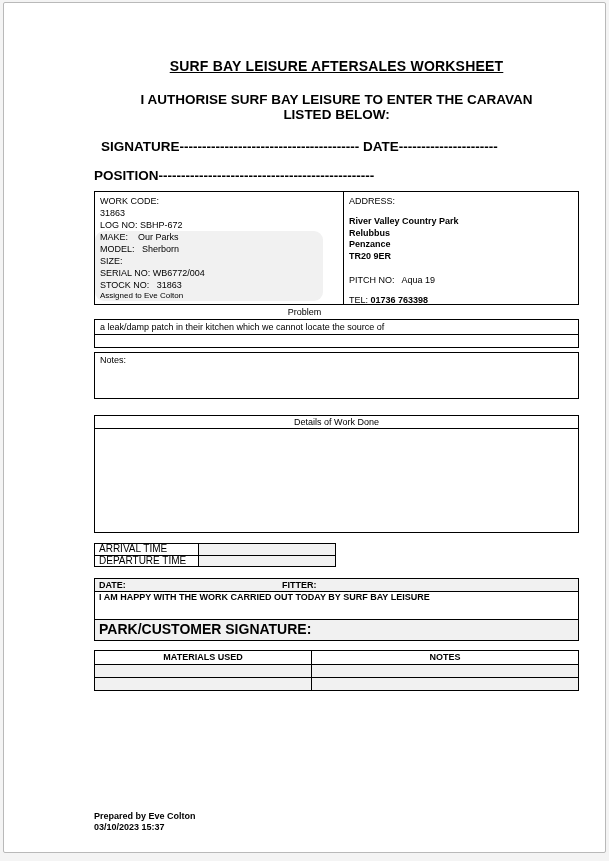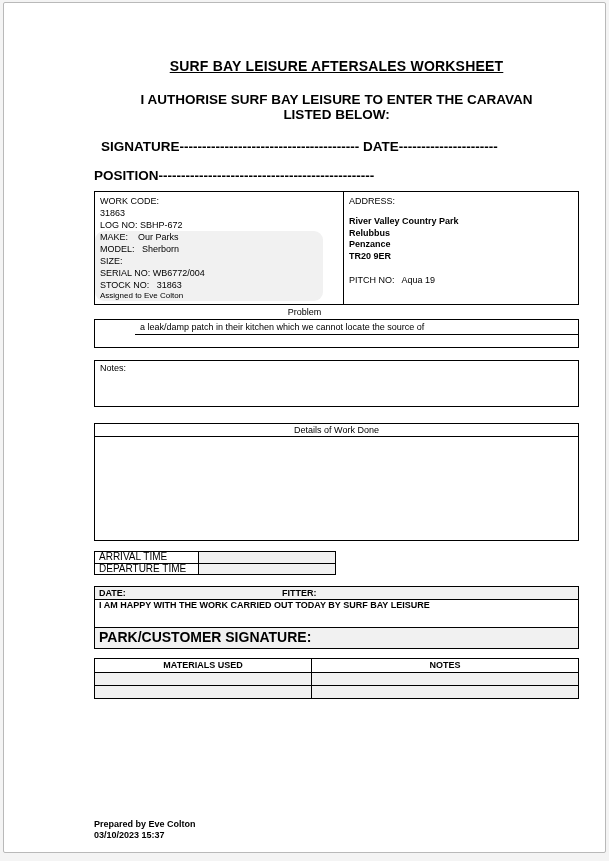--- a/index.html
+++ b/index.html
@@ -26,25 +26,25 @@
   .ib-right { flex:1; padding:3px 0 0 5px; }
   .ib-right .ib-line { padding-left:0; }
   .addr-bold { font-weight:bold; line-height:11.5px; white-space:pre; }
   .gap9  { height:9px; }
   .gap12 { height:12px; }
   .gap8  { height:8px; }
   .tel-bold { font-weight:bold; }
 
   .problem-label { margin-top:2px; text-align:center; padding-right:64px;
                    font-size:9px; line-height:11px; }
-  .problem-box { margin-top:1px; border:1px solid #000;padding-left:40px; }
+  .problem-box { margin-top:1px; border:1px solid #000; }
   .pb-row1 { height:15px; border-bottom:1px solid #000; padding:2px 0 0 5px;
              font-size:9px; }
   .pb-row2 { height:12px; }
-  .notes-box { margin-top:12px; border:1px solid #000; height:47px;
+  .notes-box { margin-top:4px; border:1px solid #000; height:47px;
                padding:2px 0 4px 5px; font-size:9px; }
 
   .work-box { margin-top:16px; border:1px solid #000; }
   .wb-header { height:13px; border-bottom:1px solid #000; text-align:center;
                font-size:9px; line-height:12px; }
   .wb-body { height:103px; }
 
   .times { margin-top:10px; width:242px; border:1px solid #000; font-size:10px; }
   .t-row { display:flex; height:11px; }
   .t-row + .t-row { border-top:1px solid #000; }
@@ -105,20 +105,21 @@
       <div class="ib-right">
         <div class="ib-line">ADDRESS:</div>
         <div class="gap9"></div>
         <div class="addr-bold">River Valley Country Park</div>
         <div class="addr-bold">Relubbus</div>
         <div class="addr-bold">Penzance</div>
         <div class="addr-bold">TR20 9ER</div>
         <div class="gap12"></div>
         <div class="ib-line">PITCH NO:   Aqua 19</div>
         <div class="gap8"></div>
+        <div class="ib-line"><span>TEL: </span><span class="tel-bold">01736 763398</span></div>
       </div>
     </div>
 
     <div class="problem-label">Problem</div>
 
     <div class="problem-box">
       <div class="pb-row1">a leak/damp patch in their kitchen which we cannot locate the source of</div>
       <div class="pb-row2"></div>
     </div>
 

